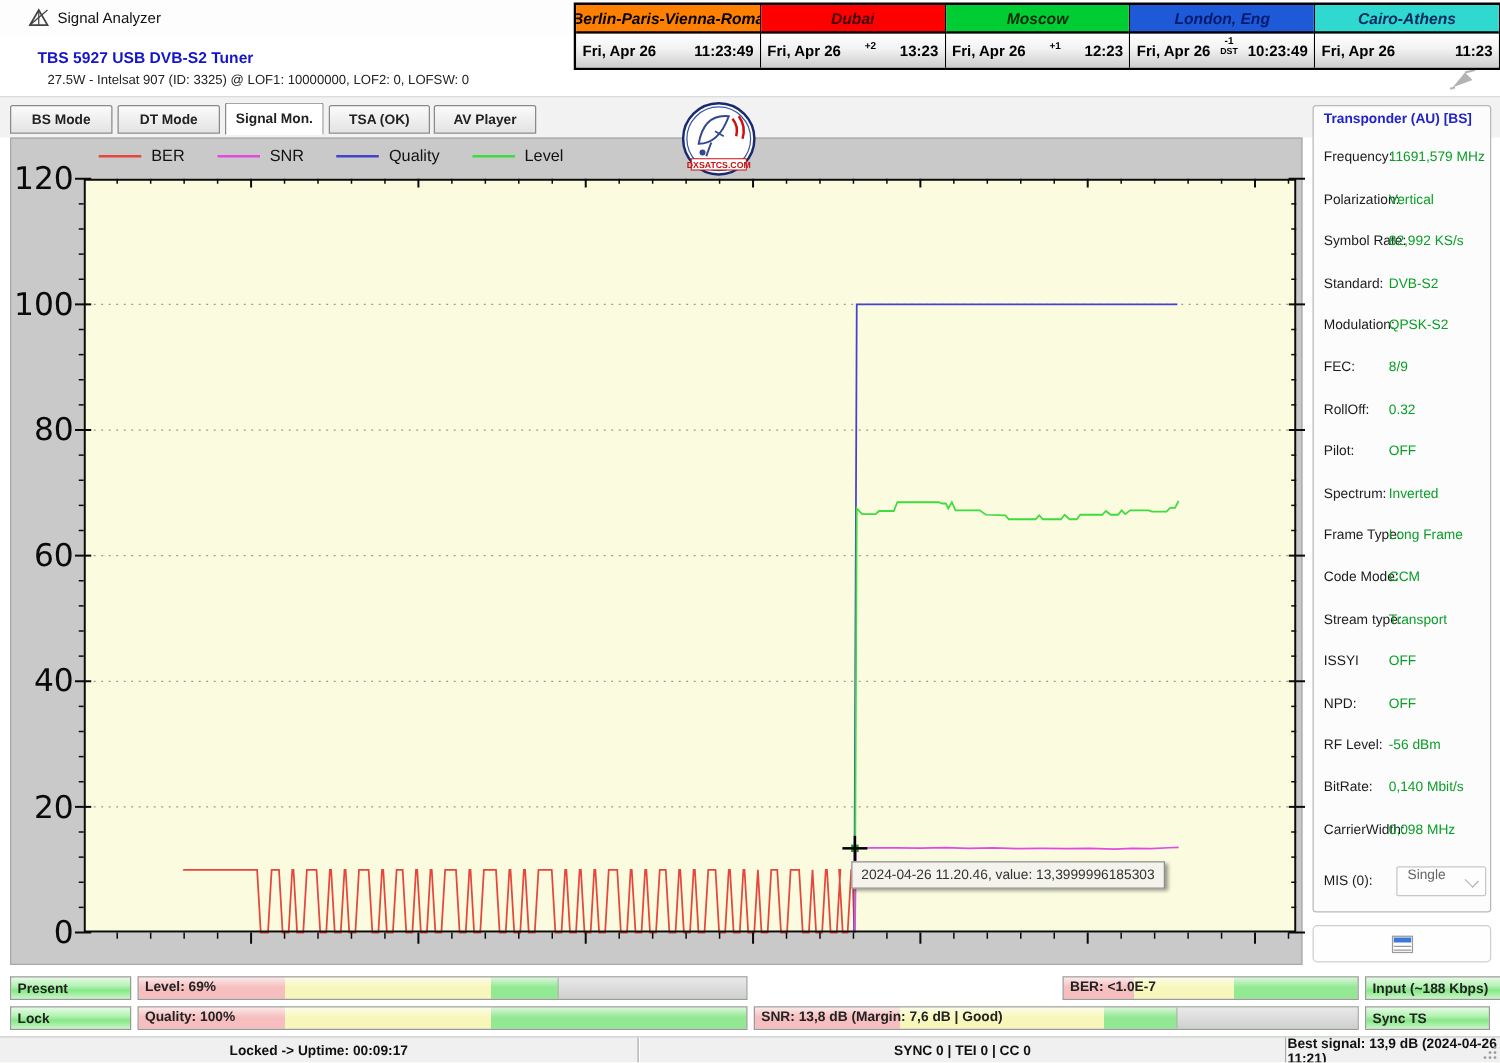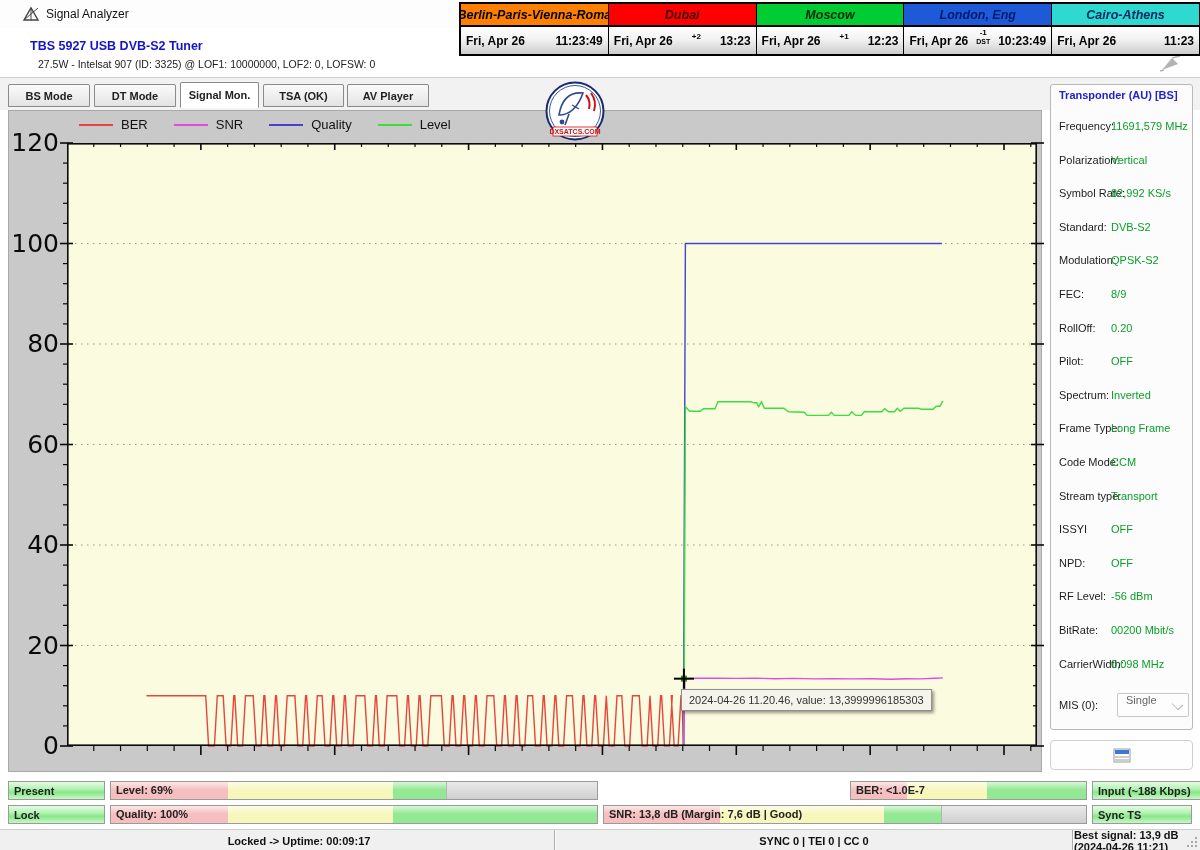--- a/index.html
+++ b/index.html
@@ -371,21 +371,21 @@
         <div class="trow">
           <span class="tlabel">Modulation:</span>
           <span class="tvalue">QPSK-S2</span>
         </div>
         <div class="trow">
           <span class="tlabel">FEC:</span>
           <span class="tvalue">8/9</span>
         </div>
         <div class="trow">
           <span class="tlabel">RollOff:</span>
-          <span class="tvalue">0.20</span>
+          <span class="tvalue">0.32</span>
         </div>
         <div class="trow">
           <span class="tlabel">Pilot:</span>
           <span class="tvalue">OFF</span>
         </div>
         <div class="trow">
           <span class="tlabel">Spectrum:</span>
           <span class="tvalue">Inverted</span>
         </div>
         <div class="trow">
@@ -407,21 +407,21 @@
         <div class="trow">
           <span class="tlabel">NPD:</span>
           <span class="tvalue">OFF</span>
         </div>
         <div class="trow">
           <span class="tlabel">RF Level:</span>
           <span class="tvalue">-56 dBm</span>
         </div>
         <div class="trow">
           <span class="tlabel">BitRate:</span>
-          <span class="tvalue">00200 Mbit/s</span>
+          <span class="tvalue">0,140 Mbit/s</span>
         </div>
         <div class="trow">
           <span class="tlabel">CarrierWidth:</span>
           <span class="tvalue">0,098 MHz</span>
         </div>
       </div>
     <div class="mis-row">
       <span class="mis-label">MIS (0):</span>
       <div class="mis-select">
         <span>Single</span>
@@ -466,21 +466,21 @@
   <div class="bar row2" style="left:603px;width:484px;">
     <div class="bar-shine"></div>
     <div class="bar-gray" style="left: 70%; width: 30%;"></div>
     <span class="bar-label">SNR: 13,8 dB (Margin: 7,6 dB | Good)</span>
   </div>
   <div class="gbox row2" style="left:1092px;width:100px;">
     <span>Sync TS</span>
   </div>
 
   <div class="statusbar">
-    <div class="sb-cell" style="width:510px;padding-left:44px;">Locked -&gt; Uptime: 00:09:17</div>
+    <div class="sb-cell" style="width:510px;">Locked -&gt; Uptime: 00:09:17</div>
     <div class="sb-sep"></div>
     <div class="sb-cell" style="width:516px;">SYNC 0 | TEI 0 | CC 0</div>
     <div class="sb-sep"></div>
     <div class="sb-cell" style="flex:1;">Best signal: 13,9 dB (2024-04-26 11:21)</div>
     <svg class="sb-grip" viewBox="0 0 12 12">
       <circle cx="10" cy="2" r="1.1" fill="#999"></circle>
         <circle cx="10" cy="6" r="1.1" fill="#999"></circle>
         <circle cx="10" cy="10" r="1.1" fill="#999"></circle>
       <circle cx="6" cy="6" r="1.1" fill="#999"></circle>
         <circle cx="6" cy="10" r="1.1" fill="#999"></circle>

